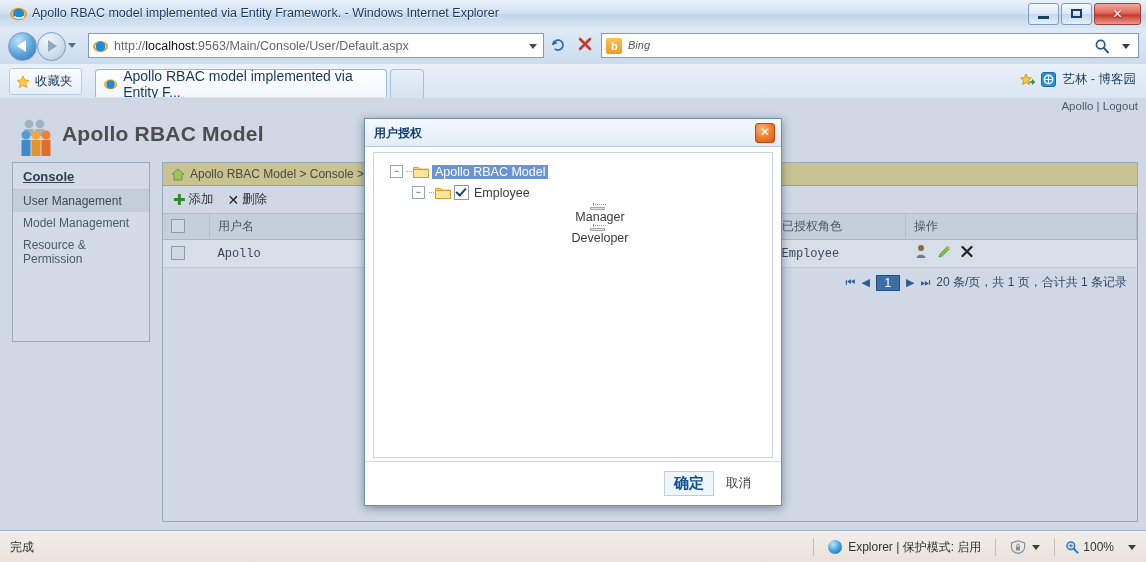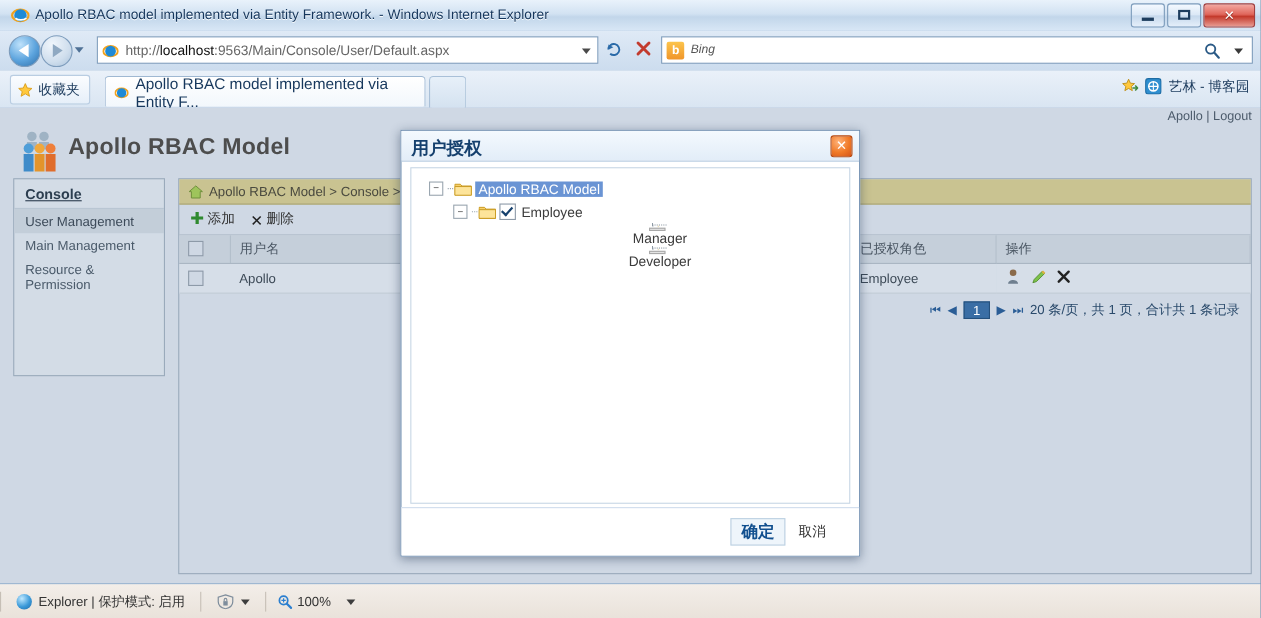--- a/index.html
+++ b/index.html
@@ -96,21 +96,21 @@
     border:1px solid #9fb8d2;border-bottom:none;border-radius:4px 4px 0 0;
     background:linear-gradient(180deg,#ffffff 0%,#f2f7fc 100%);
     display:flex;align-items:center;gap:6px;padding:0 8px;box-sizing:border-box;
     font-size:14px;color:#16375c;
   }
   .newtab{
     position:absolute;left:390px;top:5px;height:28px;width:32px;
     border:1px solid #a9c0d8;border-bottom:none;border-radius:4px 4px 0 0;
     background:linear-gradient(180deg,#e7f0f9,#d4e2f0);
   }
-  .fav-right{position:absolute;right:10px;top:7px;display:flex;gap:6px;font-size:12.5px;color:#1b3a5c;}
+  .fav-right{position:absolute;right:10px;top:7px;display:flex;align-items:center;gap:6px;font-size:12.5px;color:#1b3a5c;}
 
   
   .page{
     position:absolute;left:0;top:98px;width:1146px;height:432px;
     background:#cfd8e4;overflow:hidden;
   }
   .topright{position:absolute;right:8px;top:2px;font-size:11.5px;color:#4c5b6b;}
   .topright a{color:#4c5b6b;text-decoration:none;}
 
   .hdrband{position:absolute;left:10px;top:18px;width:1128px;height:44px;}
@@ -146,21 +146,21 @@
   }
   .toolbar{
     height:27px;border-bottom:1px solid #b0bcc9;
     display:flex;align-items:center;gap:14px;padding:0 10px;
     font-size:12.5px;color:#333;
   }
   .tb-item{display:flex;align-items:center;gap:3px;}
   .plus{color:#2f8a2f;font-weight:bold;font-size:15px;line-height:1;}
   .xmark{color:#222;font-weight:bold;font-size:14px;line-height:1;}
 
-  table.grid{width:100%;border-collapse:collapse;font-size:12px;color:#3d4a57;}
+  table.grid{width:100%;border-collapse:collapse;font-size:12px;color:#3d4a57;font-family:Liberation Mono, monospace;}
   table.grid th{
     background:#c5cfda;font-weight:normal;text-align:left;
     padding:4px 8px;border-right:1px solid #b3bfcb;border-bottom:1px solid #aab6c3;
     color:#4a5663;
   }
   table.grid td{
     padding:4px 8px;border-bottom:1px solid #c0cad5;color:#3d4a57;
     background:#d6dee8;
   }
   .cbx{
@@ -184,21 +184,21 @@
     position:absolute;left:364px;top:20px;width:418px;height:388px;
     background:#ffffff;border:1px solid #6f8db0;
     box-shadow:0 2px 9px rgba(20,40,70,.45);
     box-sizing:border-box;
   }
   .dlg-head{
     position:relative;height:27px;
     background:linear-gradient(180deg,#f4f9fe 0%,#e2edf8 100%);
     border-bottom:1px solid #b6cbe0;
   }
-  .dlg-title{position:absolute;left:9px;top:6px;font-size:16px;font-weight:bold;color:#15406e;}
+  .dlg-title{position:absolute;left:9px;top:6px;font-size:12px;font-weight:bold;color:#15406e;}
   .dlg-close{
     position:absolute;right:6px;top:4px;width:18px;height:18px;border-radius:3px;
     background:radial-gradient(circle at 35% 28%,#ffb37a 0%,#f07a28 55%,#d4551a 100%);
     border:1px solid #b8490f;
   }
   .dlg-close span{
     position:absolute;left:0;top:0;width:100%;height:100%;color:#fff;
     font-size:12px;font-weight:bold;line-height:17px;text-align:center;
   }
   .dlg-body{
@@ -385,21 +385,21 @@
     </div>
 
     <div class="content">
 
       <div class="sidebar">
         <div class="sb-title">Console</div>
         <div class="sb-item active">
           <span>User Management</span>
         </div>
         <div class="sb-item">
-          <span>Main Management</span>
+          <span>Model Management</span>
         </div>
         <div class="sb-item">
           <span>Resource &amp; Permission</span>
         </div>
       </div>
 
       <div class="mainpanel">
 
         <div class="crumb">
           <svg width="14" height="13" viewBox="0 0 14 13">
@@ -533,20 +533,21 @@
           <button class="btn-ok">确定</button>
           <span class="btn-cancel">取消</span>
         </div>
 
       </div>
     </div>
 
   </div>
 
   <div class="statusbar">
+    <div class="st-left">完成</div>
     <div class="st-sep"></div>
     <div class="st-zone">
       <span class="globe"></span>
       <span>Explorer | 保护模式: 启用</span>
     </div>
     <div class="st-sep"></div>
     <div class="st-zone">
       <svg width="16" height="14" viewBox="0 0 16 14">
         <path d="M8 0.8 L14.6 3 V7 C14.6 10.4 11.6 12.6 8 13.4 C4.4 12.6 1.4 10.4 1.4 7 V3 Z" fill="none" stroke="#7e8d9c" stroke-width="1.1"></path>
         <rect x="6" y="6.5" width="4" height="4" fill="#7e8d9c"></rect>

